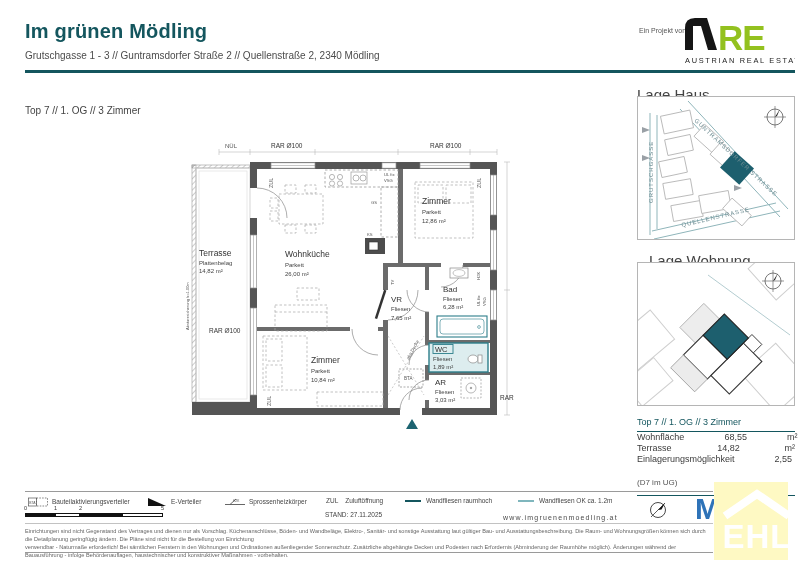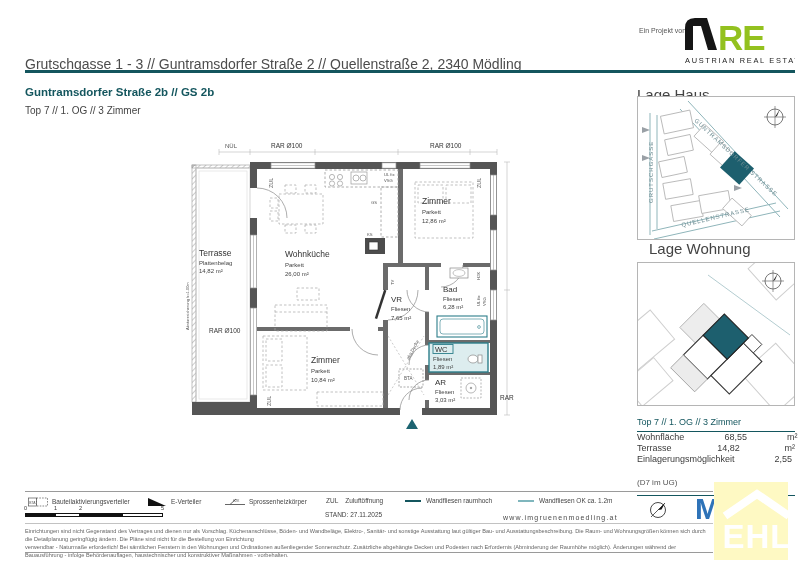--- a/index.html
+++ b/index.html
@@ -1,21 +1,21 @@
 <!DOCTYPE html>
 <html><head>
 <meta charset="utf-8">
 <style>
   html,body{margin:0;padding:0;background:#e8e8e8;}
   .page{position:relative;width:800px;height:566px;background:#fff;overflow:hidden;
         font-family:"Liberation Sans",sans-serif;color:#3c3c3c;}
   .abs{position:absolute;}
   
   .title{left:25px;top:20px;font-size:20px;font-weight:bold;color:#14565e;letter-spacing:.2px;}
-  .address{left:25px;top:56px;font-size:14px;color:#4c4c4c;}
+  .address{left:25px;top:50px;font-size:10px;color:#4c4c4c;}
   .rule-teal{left:25px;top:70px;width:770px;height:3px;background:#14565e;}
   .unit-title{left:25px;top:86px;font-size:11.5px;font-weight:bold;color:#14565e;}
   .unit-sub{left:25px;top:105px;font-size:10px;color:#444;}
   .projekt{left:639px;top:27px;font-size:7px;color:#555;}
   .are-logo{left:683px;top:16px;}
   
   .side-label{font-size:15px;color:#444;}
   .side-box{width:158px;height:144px;border:1px solid #b5b5b5;background:#fff;box-sizing:border-box;}
   .info-title{left:637px;top:417px;width:158px;font-size:9px;color:#14565e;border-bottom:1px solid #14565e;padding-bottom:4px;}
   .info-rows{left:637px;top:432px;width:158px;font-size:9px;color:#3c3c3c;}
@@ -41,23 +41,23 @@
   .disc{left:25px;top:527px;width:686px;font-size:5.6px;line-height:8px;color:#666;}
   .ehl-m{left:695px;top:492px;font-size:30px;font-weight:bold;color:#2e73b8;z-index:1;}
   .ehl-box{left:714px;top:482px;width:74px;height:78px;background:#fef9c3;z-index:2;}
   text{font-family:"Liberation Sans",sans-serif;}
 </style>
 </head>
 <body>
 
 <div class="page">
 
+  <div class="abs title">Im grünen Mödling</div>
   <div class="abs address">Grutschgasse 1 - 3 // Guntramsdorfer Straße 2 // Quellenstraße 2, 2340 Mödling</div>
   <div class="abs rule-teal"></div>
-  <div class="abs unit-title">Guntramsdorfer Straße 2b // GS 2b</div>
   <div class="abs unit-sub">Top 7 // 1. OG // 3 Zimmer</div>
 
   <div class="abs projekt">Ein Projekt von</div>
   <div class="abs are-logo">
     <svg width="112" height="52" viewBox="0 0 112 52">
       <path d="M2,34 L2,12 Q2,2 12,2 L24,2 L34,34 L25,34 L18,10 L10,10 L10,34 Z" fill="#151515"></path>
       <text x="35" y="34" font-size="35" font-weight="bold" fill="#93c11f" letter-spacing="-1">RE</text>
       <text x="2" y="47" font-size="7.4" letter-spacing="1.7" fill="#222">AUSTRIAN REAL ESTATE</text>
     </svg>
   </div>
@@ -317,21 +317,21 @@
       <text x="44" y="130" font-size="6" letter-spacing="1" fill="#6e8d93" transform="rotate(-13 44 130)">QUELLENSTRASSE</text>
       <g>
         <circle cx="137" cy="20" r="8" fill="none" stroke="#555" stroke-width="0.8"></circle>
         <line x1="137" y1="9" x2="137" y2="31" stroke="#555" stroke-width="0.6"></line>
         <line x1="126" y1="20" x2="148" y2="20" stroke="#555" stroke-width="0.6"></line>
         <polygon points="137,20 142,12 139,19" fill="#222"></polygon>
       </g>
     </svg>
   </div>
 
-  <div class="abs side-label" style="left:637px;top:240px;padding-left:12px;">Lage Wohnung</div>
+  <div class="abs side-label" style="left:637px;top:252px;padding-left:12px;">Lage Wohnung</div>
   <div class="abs side-box" style="left:637px;top:262px;">
     <svg width="156" height="142" viewBox="0 0 156 142">
       <g stroke="#cfcfcf" stroke-width="1" fill="none">
         <rect x="-18" y="58" width="48" height="38" transform="rotate(-40 6 77)"></rect>
         <rect x="-10" y="104" width="40" height="30" transform="rotate(-40 10 119)"></rect>
         <rect x="112" y="92" width="52" height="46" transform="rotate(48 138 115)"></rect>
         <rect x="118" y="-12" width="42" height="40" transform="rotate(48 139 8)"></rect>
       </g>
       <line x1="70" y1="12" x2="152" y2="72" stroke="#9fbfc4" stroke-width="0.8"></line>
       <g transform="rotate(45 80 80)">

